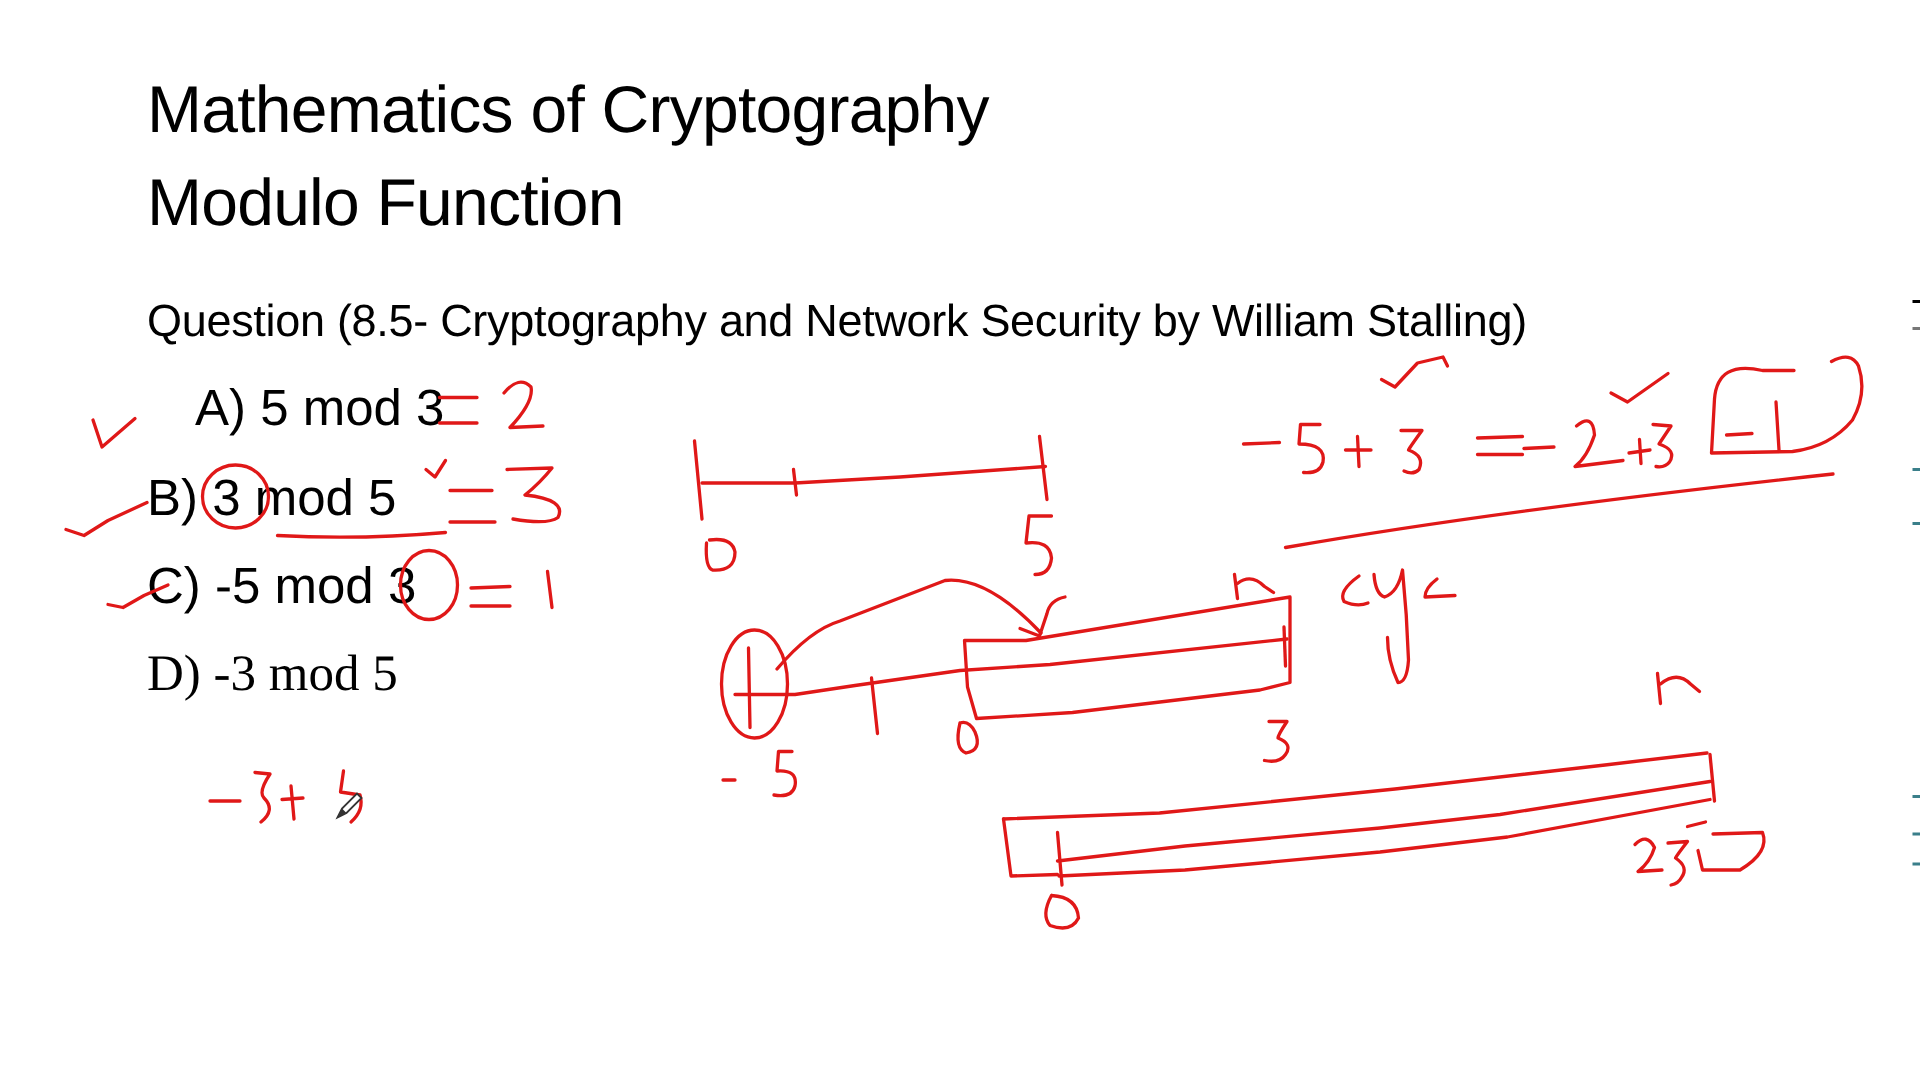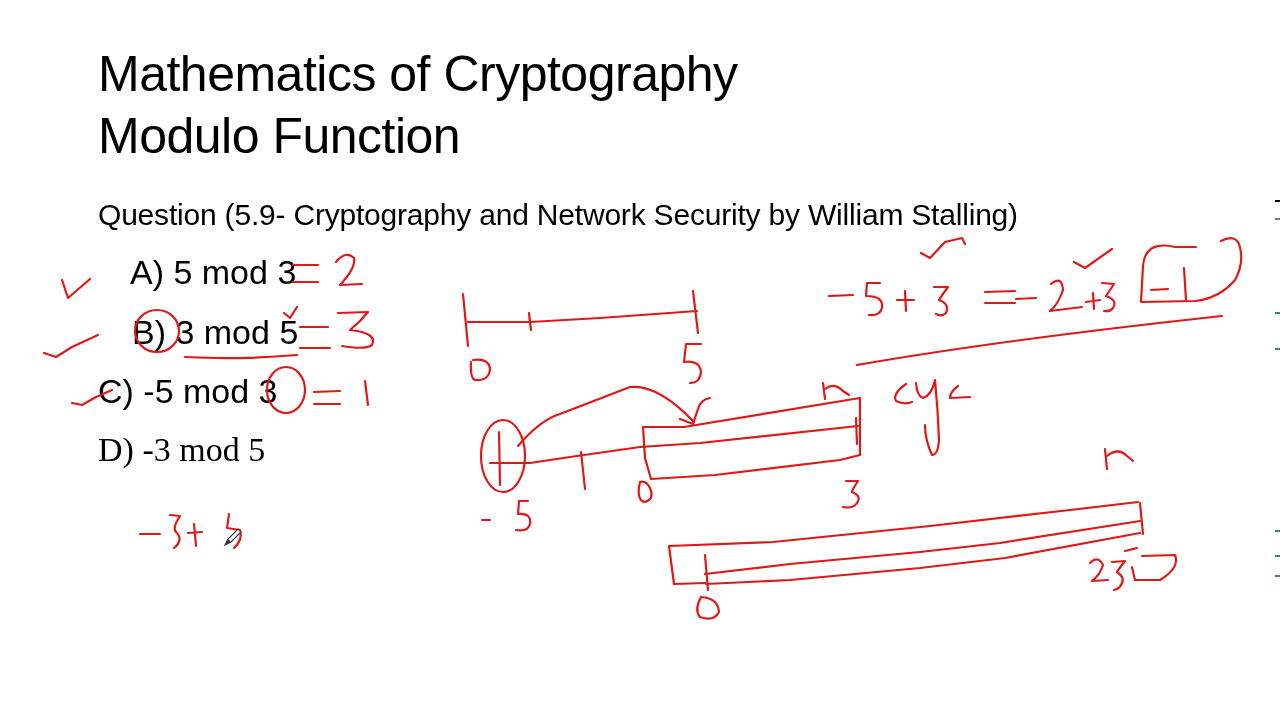--- a/index.html
+++ b/index.html
@@ -1,41 +1,41 @@
 <!DOCTYPE html>
 <html><head>
 <meta charset="utf-8">
 <style>
   html, body { margin:0; padding:0; }
   body { width:1280px; height:720px; background:#ffffff; position:relative; overflow:hidden;
          font-family:"Liberation Sans", sans-serif; color:#000; }
   .slide { position:absolute; left:0; top:0; width:1280px; height:720px; background:#fff; }
-  .title { position:absolute; left:98px; font-size:50px; line-height:60px; letter-spacing:-0.5px; white-space:nowrap; }
+  .title { position:absolute; left:98px; font-size:44px; line-height:60px; letter-spacing:-0.5px; white-space:nowrap; }
   .title.l1 { top:44px; }
   .title.l2 { top:106px; }
   .question { position:absolute; left:98px; top:196px; font-size:30px; line-height:38px; white-space:nowrap; letter-spacing:-0.2px; }
   .option { position:absolute; left:98px; font-size:34px; line-height:40px; white-space:nowrap; }
   .ink { position:absolute; left:0; top:0; width:1280px; height:720px; }
   .ink path, .ink line, .ink ellipse, .ink polyline { fill:none; stroke:#e01818; stroke-width:2.2; stroke-linecap:round; stroke-linejoin:round; }
   .edge-marks { position:absolute; right:0; top:200px; width:8px; height:390px; }
   .edge-marks span { position:absolute; right:0; width:5px; height:2px; background:#3a7f8a; }
   .pencil { position:absolute; left:222px; top:526px; width:22px; height:22px; }
 </style>
 </head>
 <body>
 
 <div class="slide">
 
   <div class="title l1">Mathematics of Cryptography</div>
   <div class="title l2">Modulo Function</div>
 
-  <div class="question">Question (5.9- Cryptography and Network Security by William Stalling)</div>
+  <div class="question">Question (8.5- Cryptography and Network Security by William Stalling)</div>
 
   <div class="option" style="top:252px;margin-left:32px;">A) 5 mod 3</div>
-  <div class="option" style="top:312px;margin-left:34px;">B) 3 mod 5</div>
+  <div class="option" style="top:312px;">B) 3 mod 5</div>
   <div class="option" style="top:371px;">C) -5 mod 3</div>
   <div class="option" style="top:430px;font-family:Liberation Serif, serif;">D) -3 mod 5</div>
 
   <svg class="ink" viewBox="0 0 1280 720">
 
     <path d="M62,280 L68,298 L90,279"></path>
     <path d="M44,353 L56,357 L72,347 L98,335"></path>
     <path d="M72,403 L82,405 L96,397 L112,390"></path>
 
     <ellipse cx="157" cy="331" rx="22" ry="21"></ellipse>

